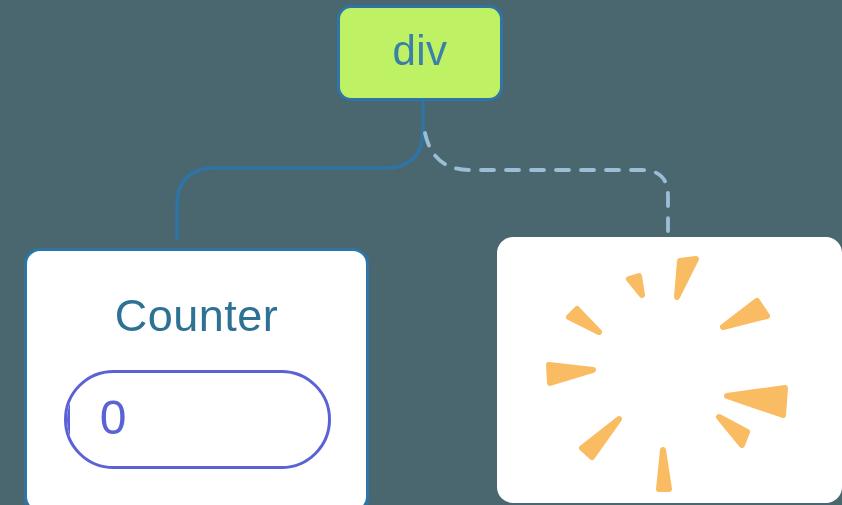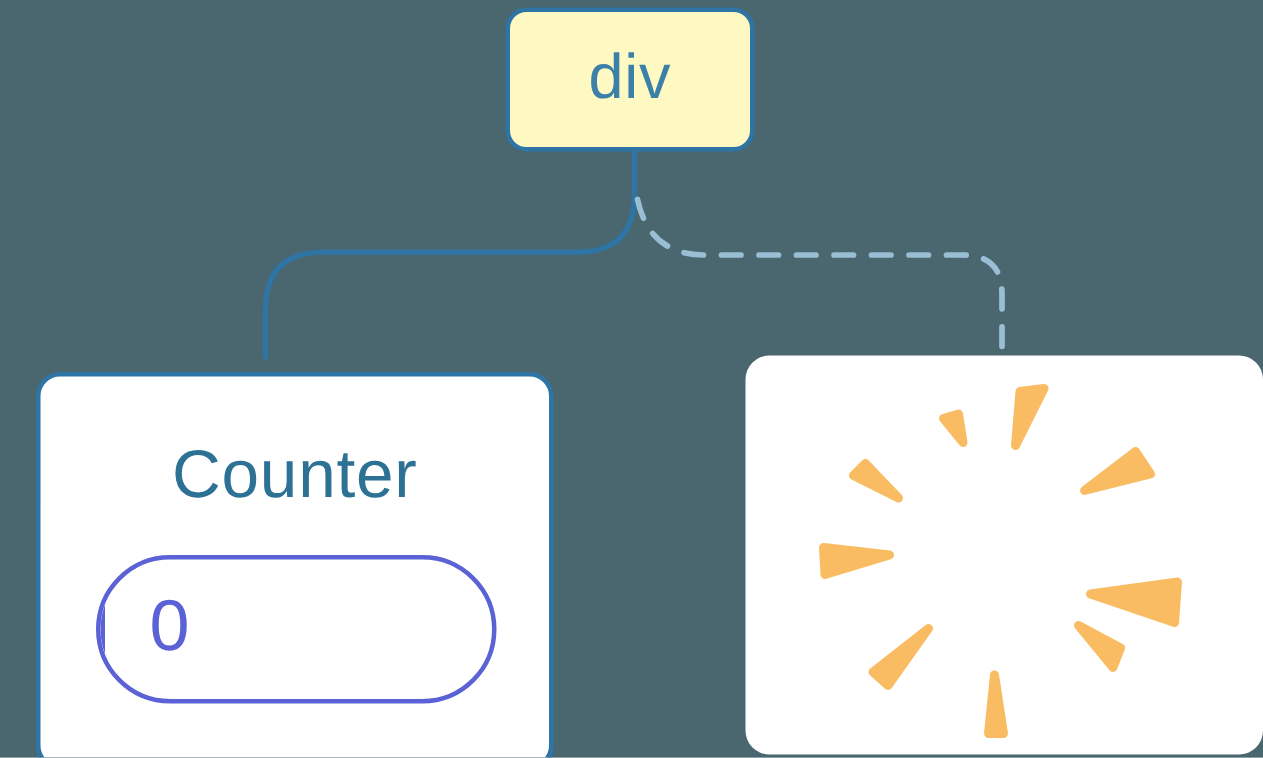--- a/index.html
+++ b/index.html
@@ -29,21 +29,21 @@
     fill: none;
     stroke: #9ABED4;
     stroke-width: 3.8;
     stroke-linecap: round;
     stroke-dasharray: 13 12;
   }
   .node-root {
     position: absolute;
     left: 337px; top: 5px;
     width: 166px; height: 96px;
-    background: #fef9c3;
+    background: #bef264;
     border: 3px solid #2E74A4;
     border-radius: 14px;
     box-sizing: border-box;
     display: flex;
     align-items: center;
     justify-content: center;
     z-index: 2;
   }
   .node-root .root-label {
     color: #3C80A8;

